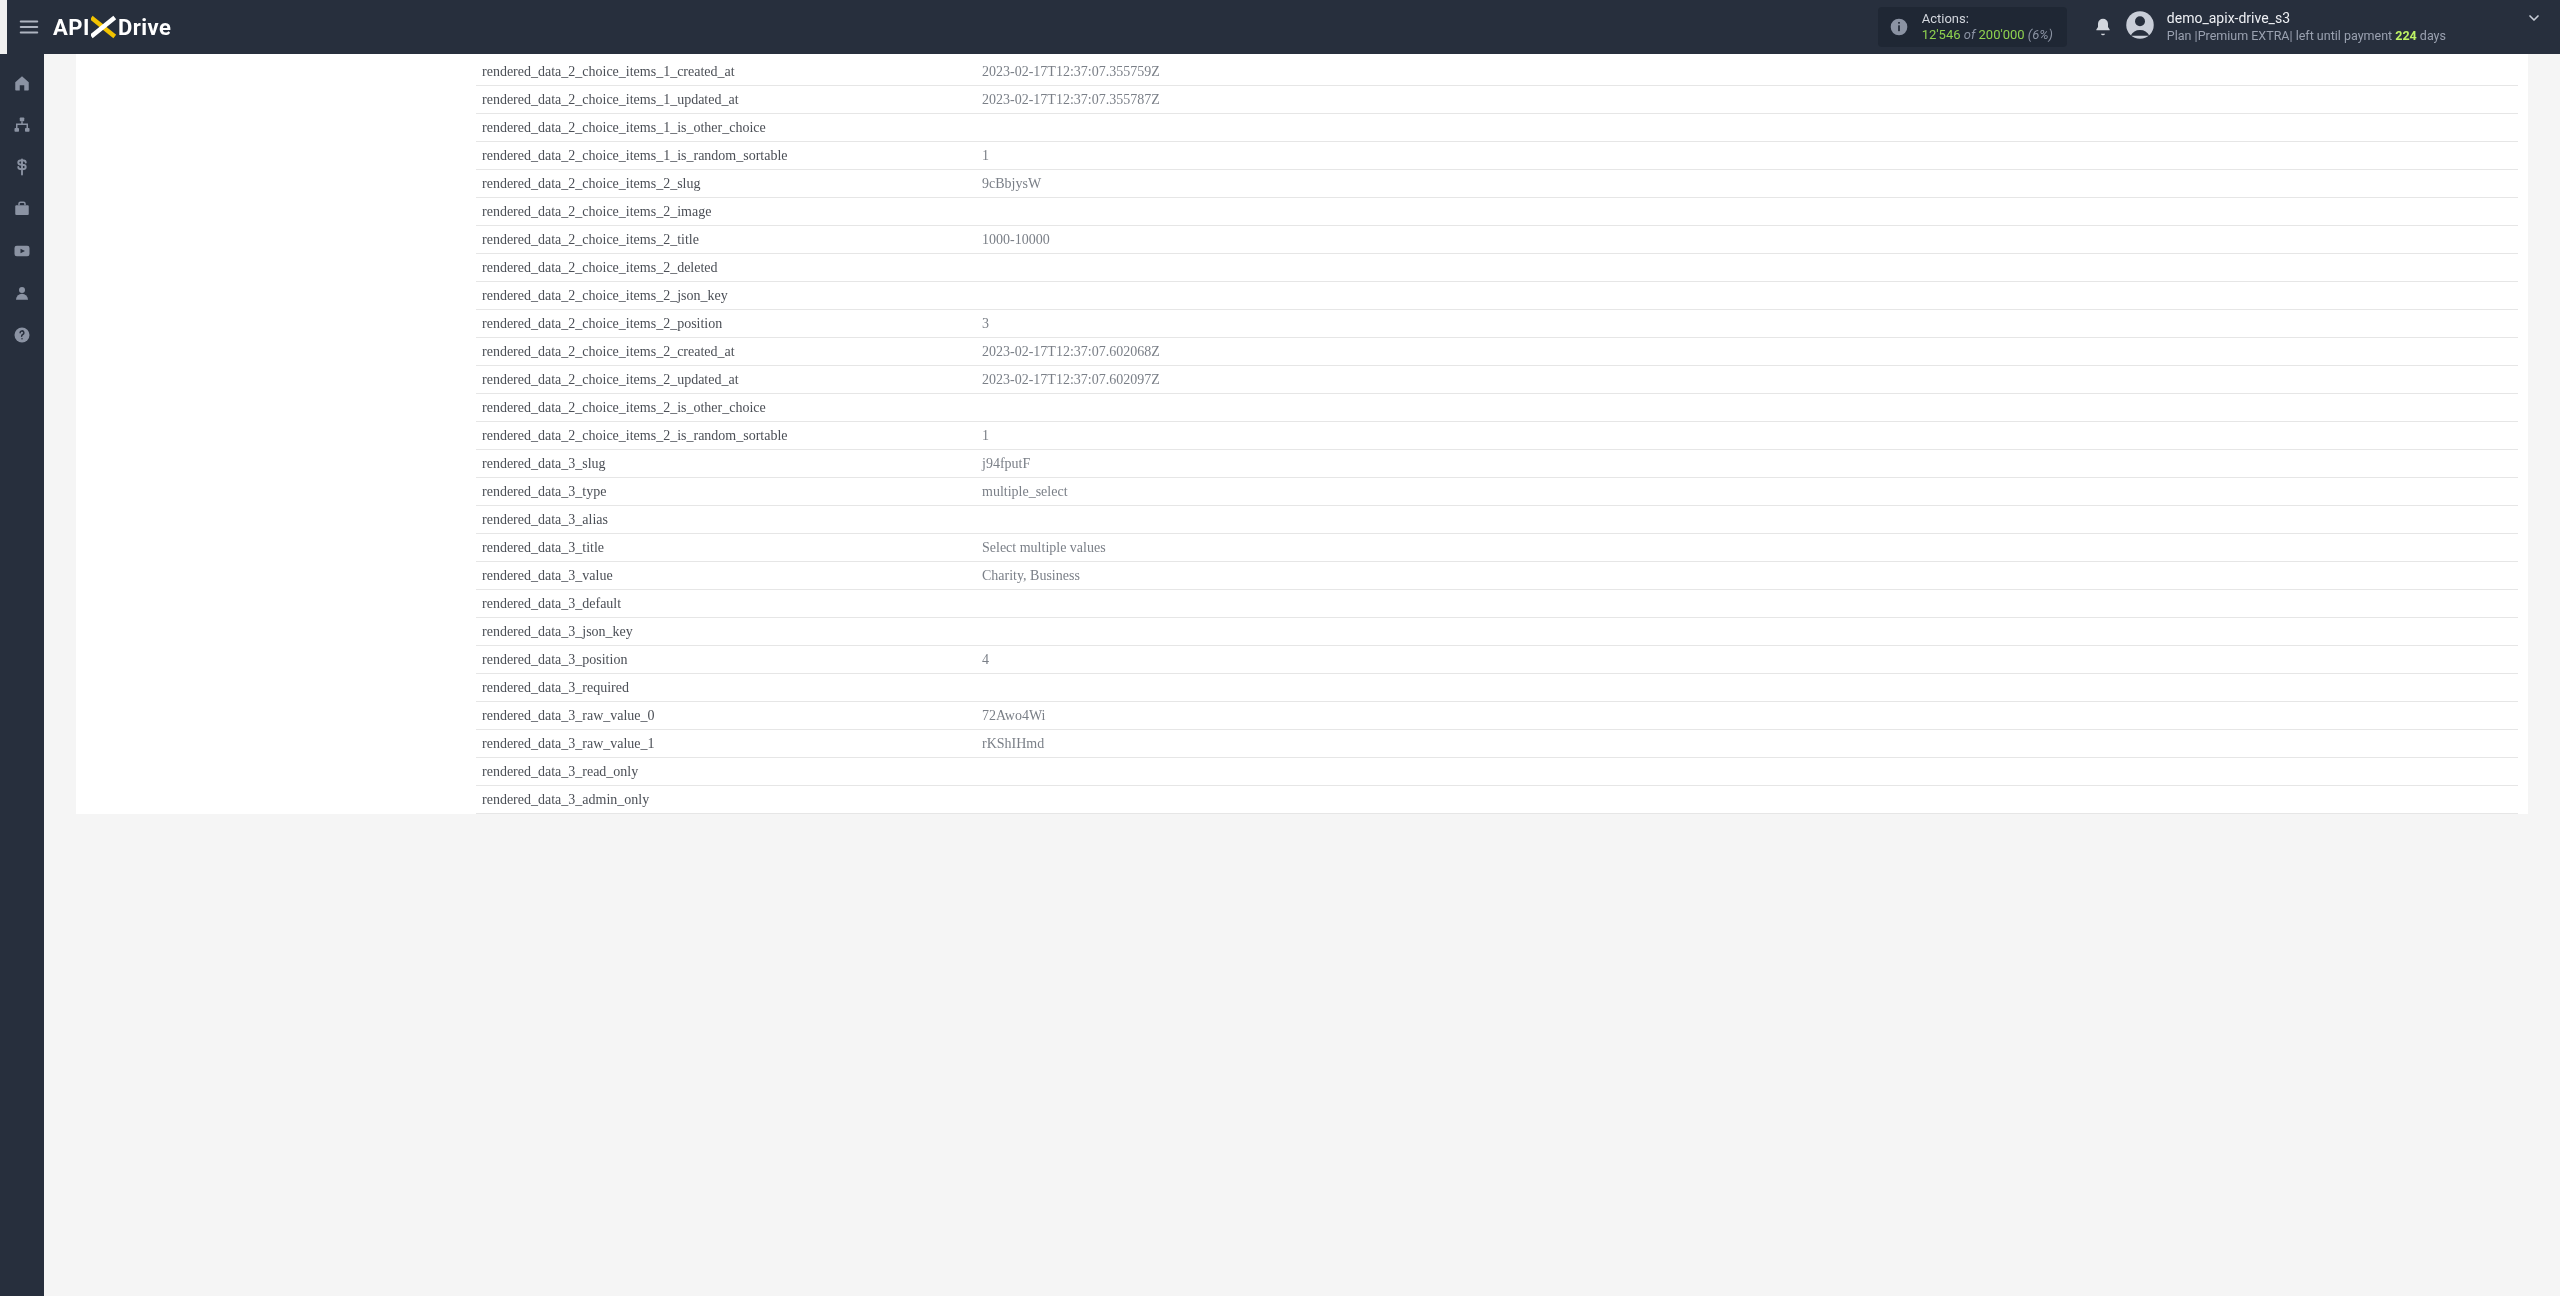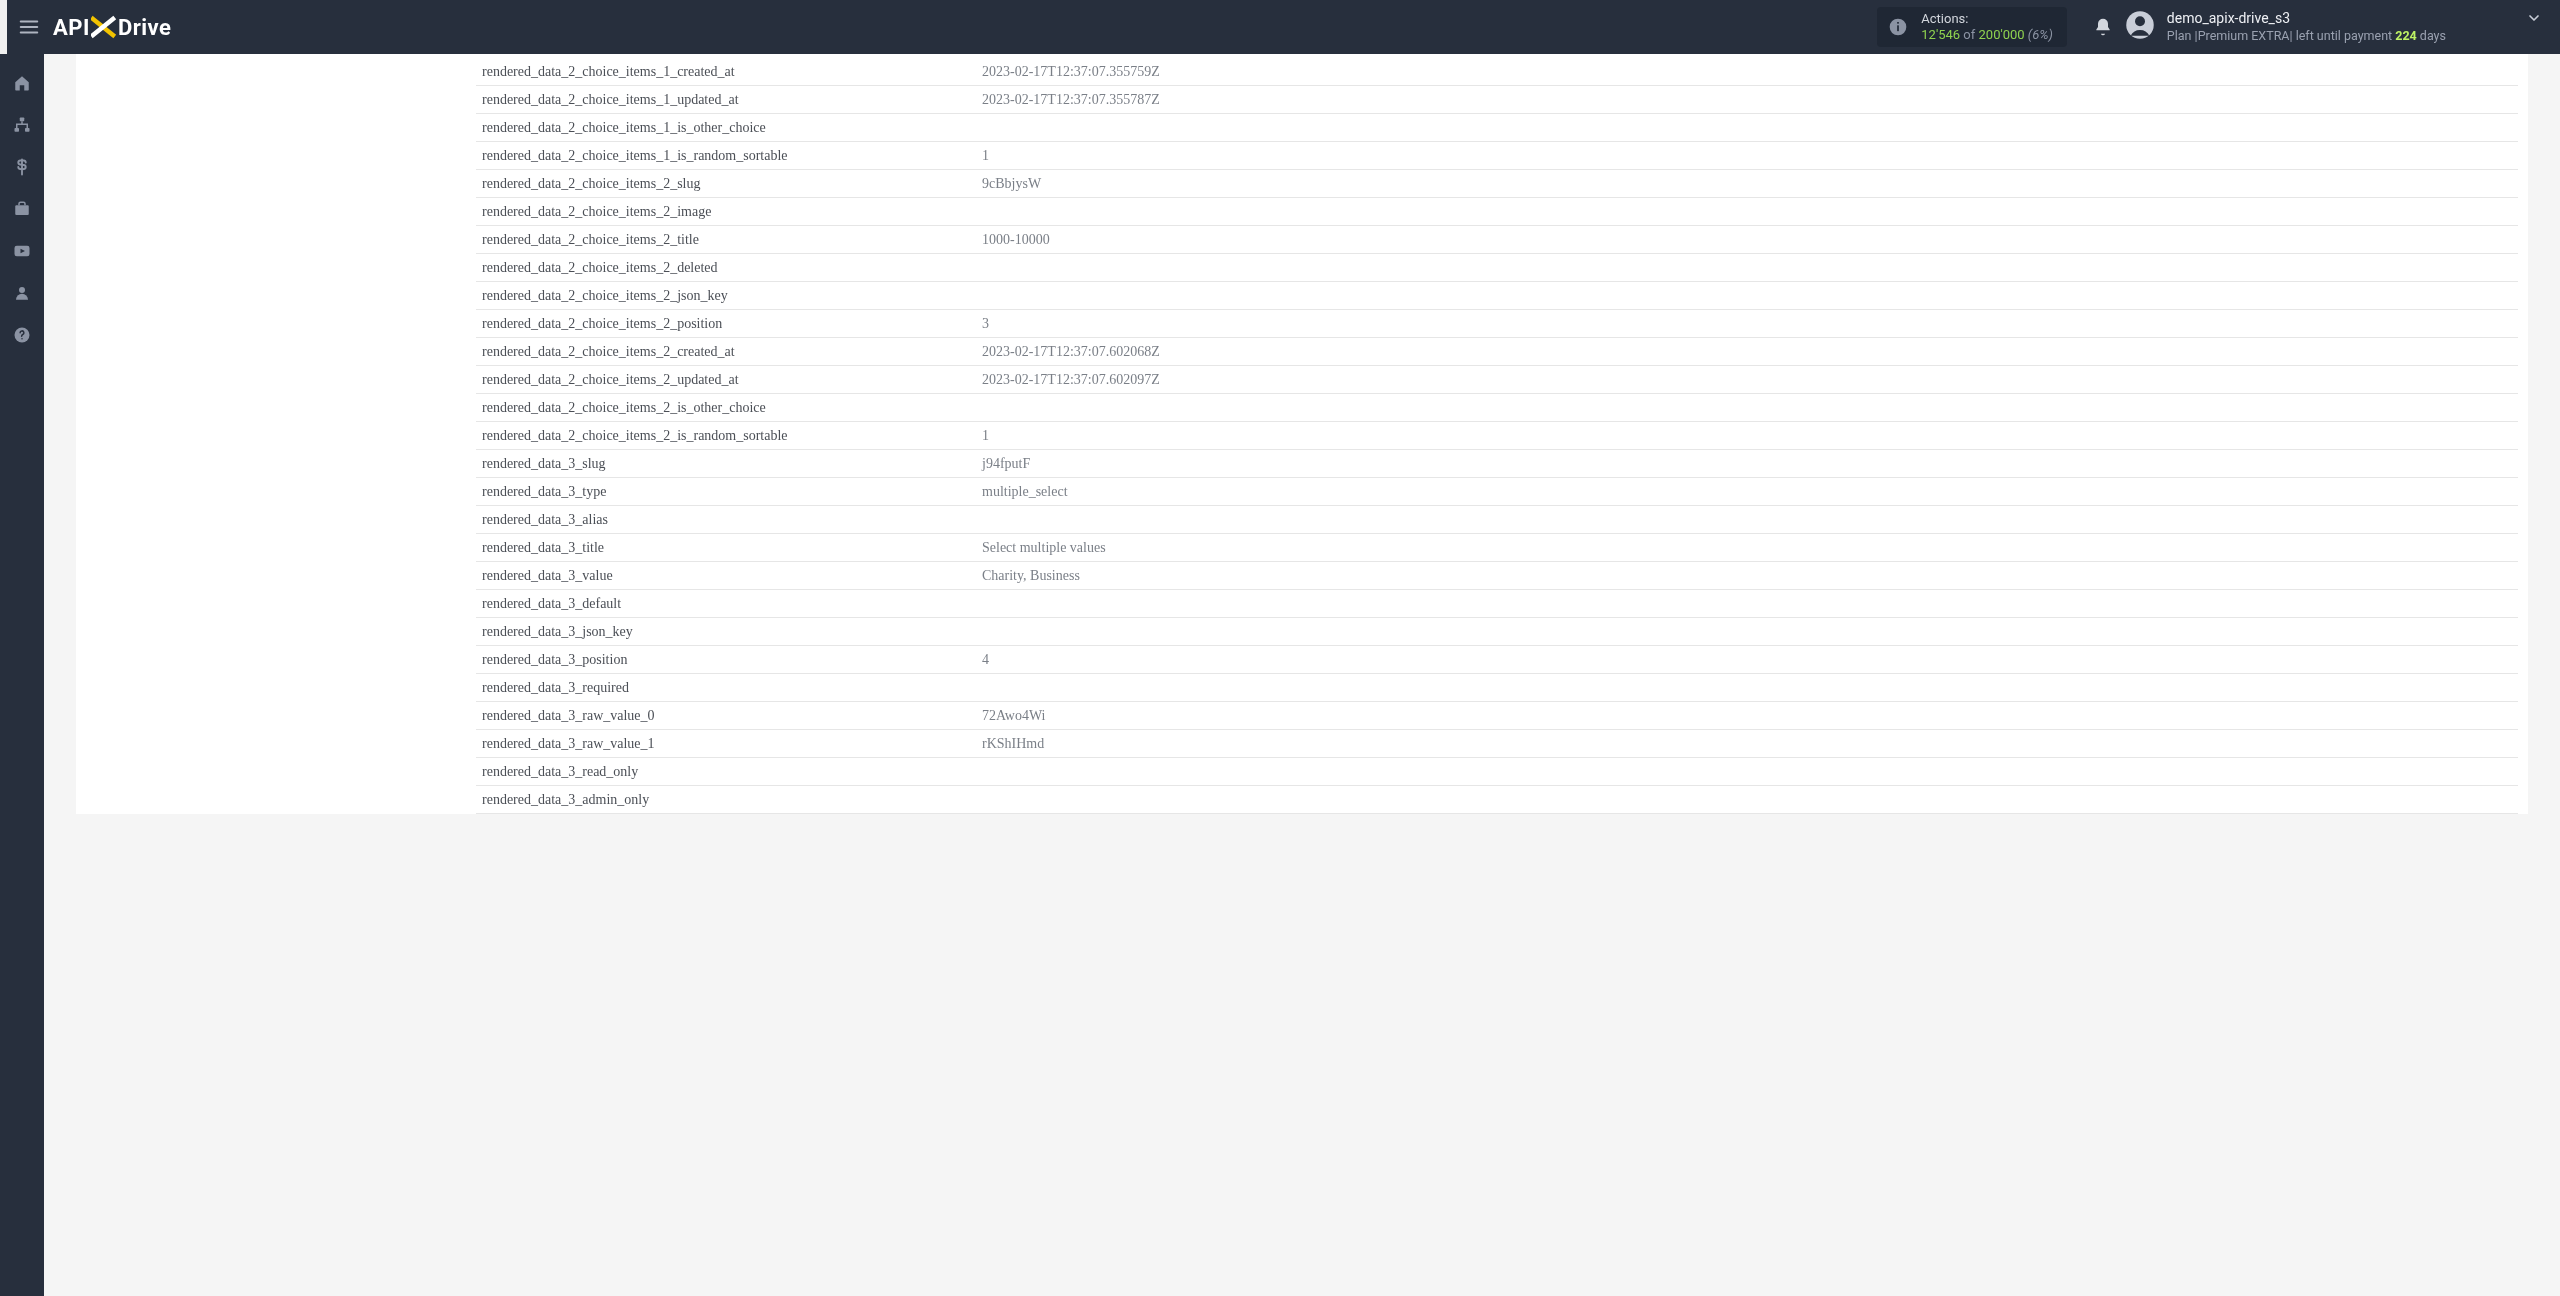--- a/index.html
+++ b/index.html
@@ -71,21 +71,21 @@
     width: 30px; height: 30px;
     display: flex; align-items: center; justify-content: center;
     color: #8b93a3;
     margin-right: 8px;
   }
   .actions-box .info-icon svg { width: 20px; height: 20px; }
   .actions-box .col { display: flex; flex-direction: column; justify-content: space-between; }
   .actions-box .label { color: #d2d6dd; font-size: 13px; }
   .actions-box .nums { color: #8b93a3; font-size: 13px; }
   .actions-box .nums .used { color: #8fd24f; }
-  .actions-box .nums .of { color: #8b93a3; }
+  .actions-box .nums .of { font-style: italic; color: #8b93a3; }
   .actions-box .nums .total { color: #8fd24f; }
   .actions-box .nums .pct { font-style: italic; color: #8b93a3; }
 
   .top-icon-btn {
     width: 44px; height: 54px;
     display: flex; align-items: center; justify-content: center;
     color: #d2d6dd;
     cursor: pointer;
   }
   .top-icon-btn svg { width: 20px; height: 20px; fill: currentColor; }

